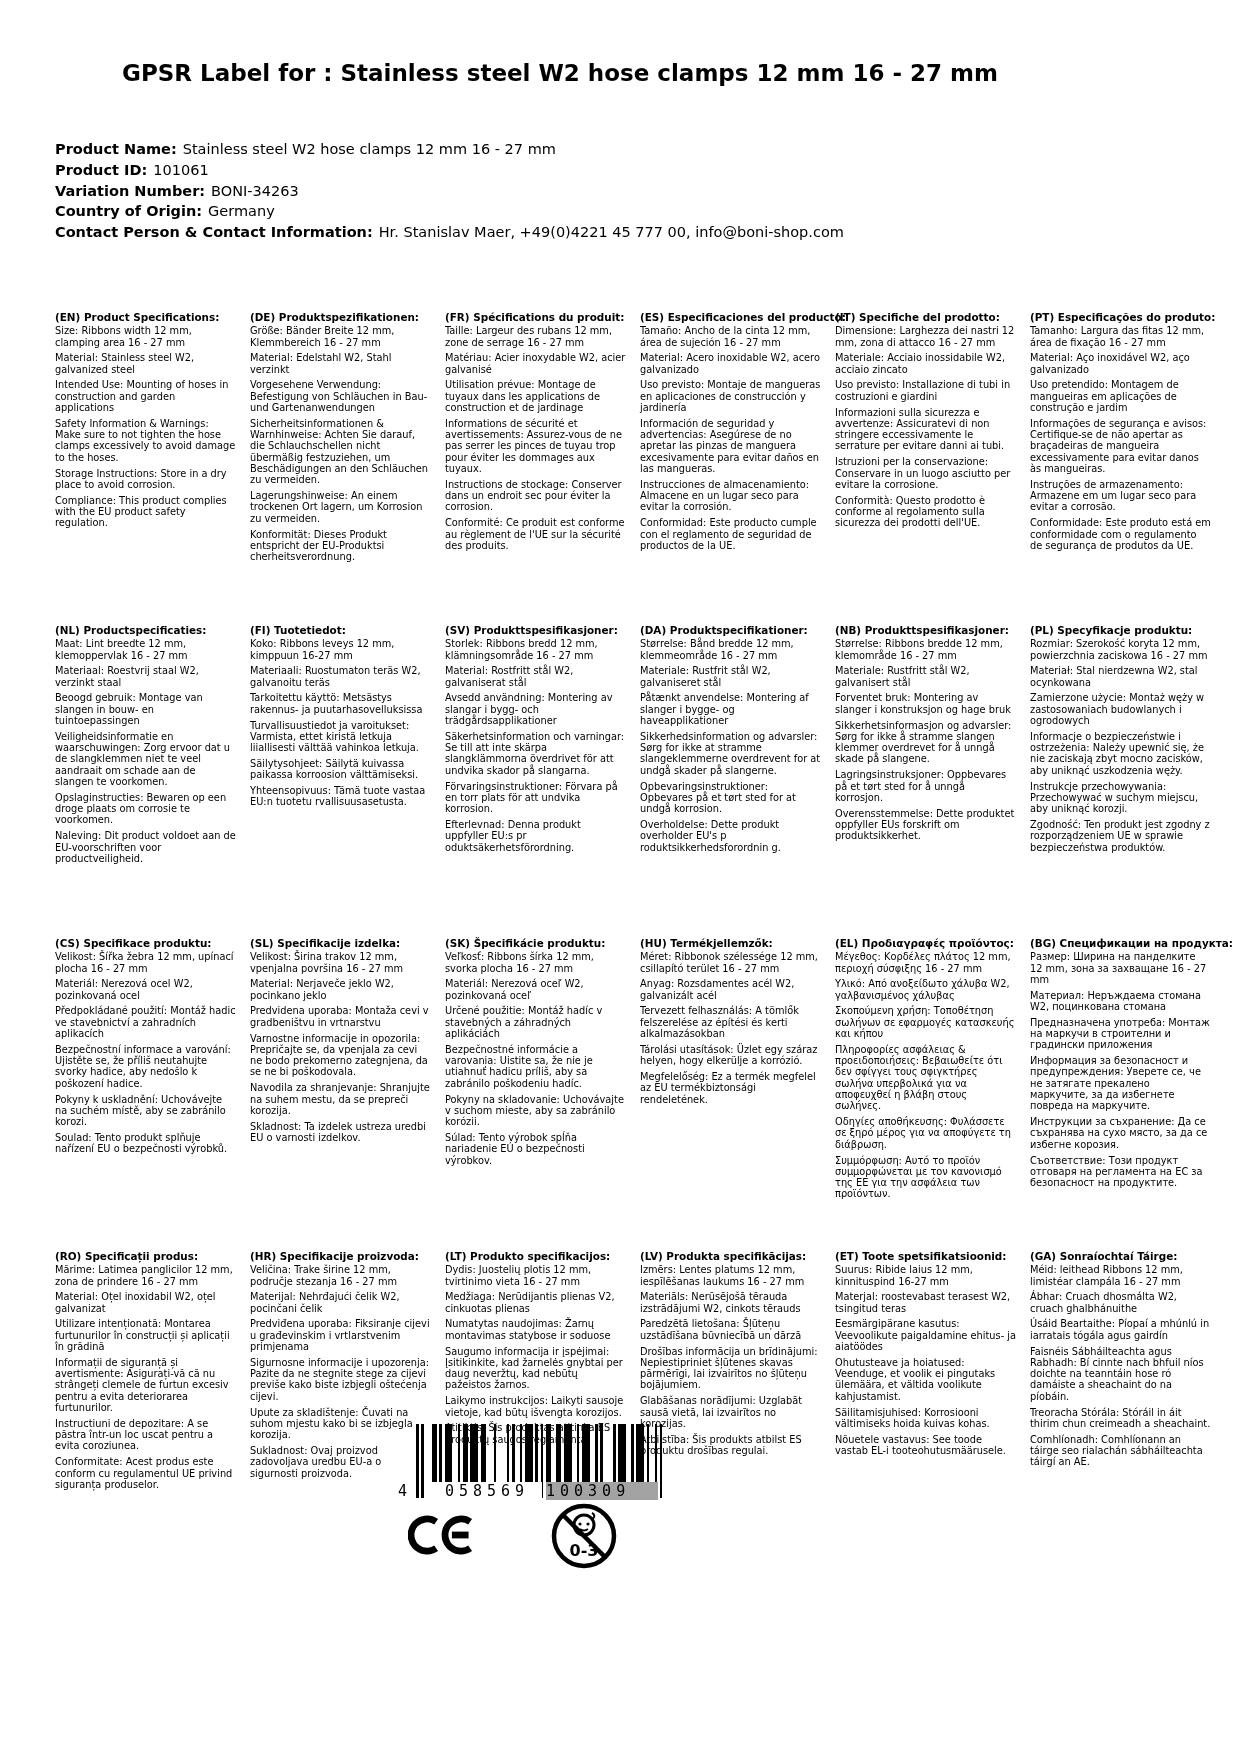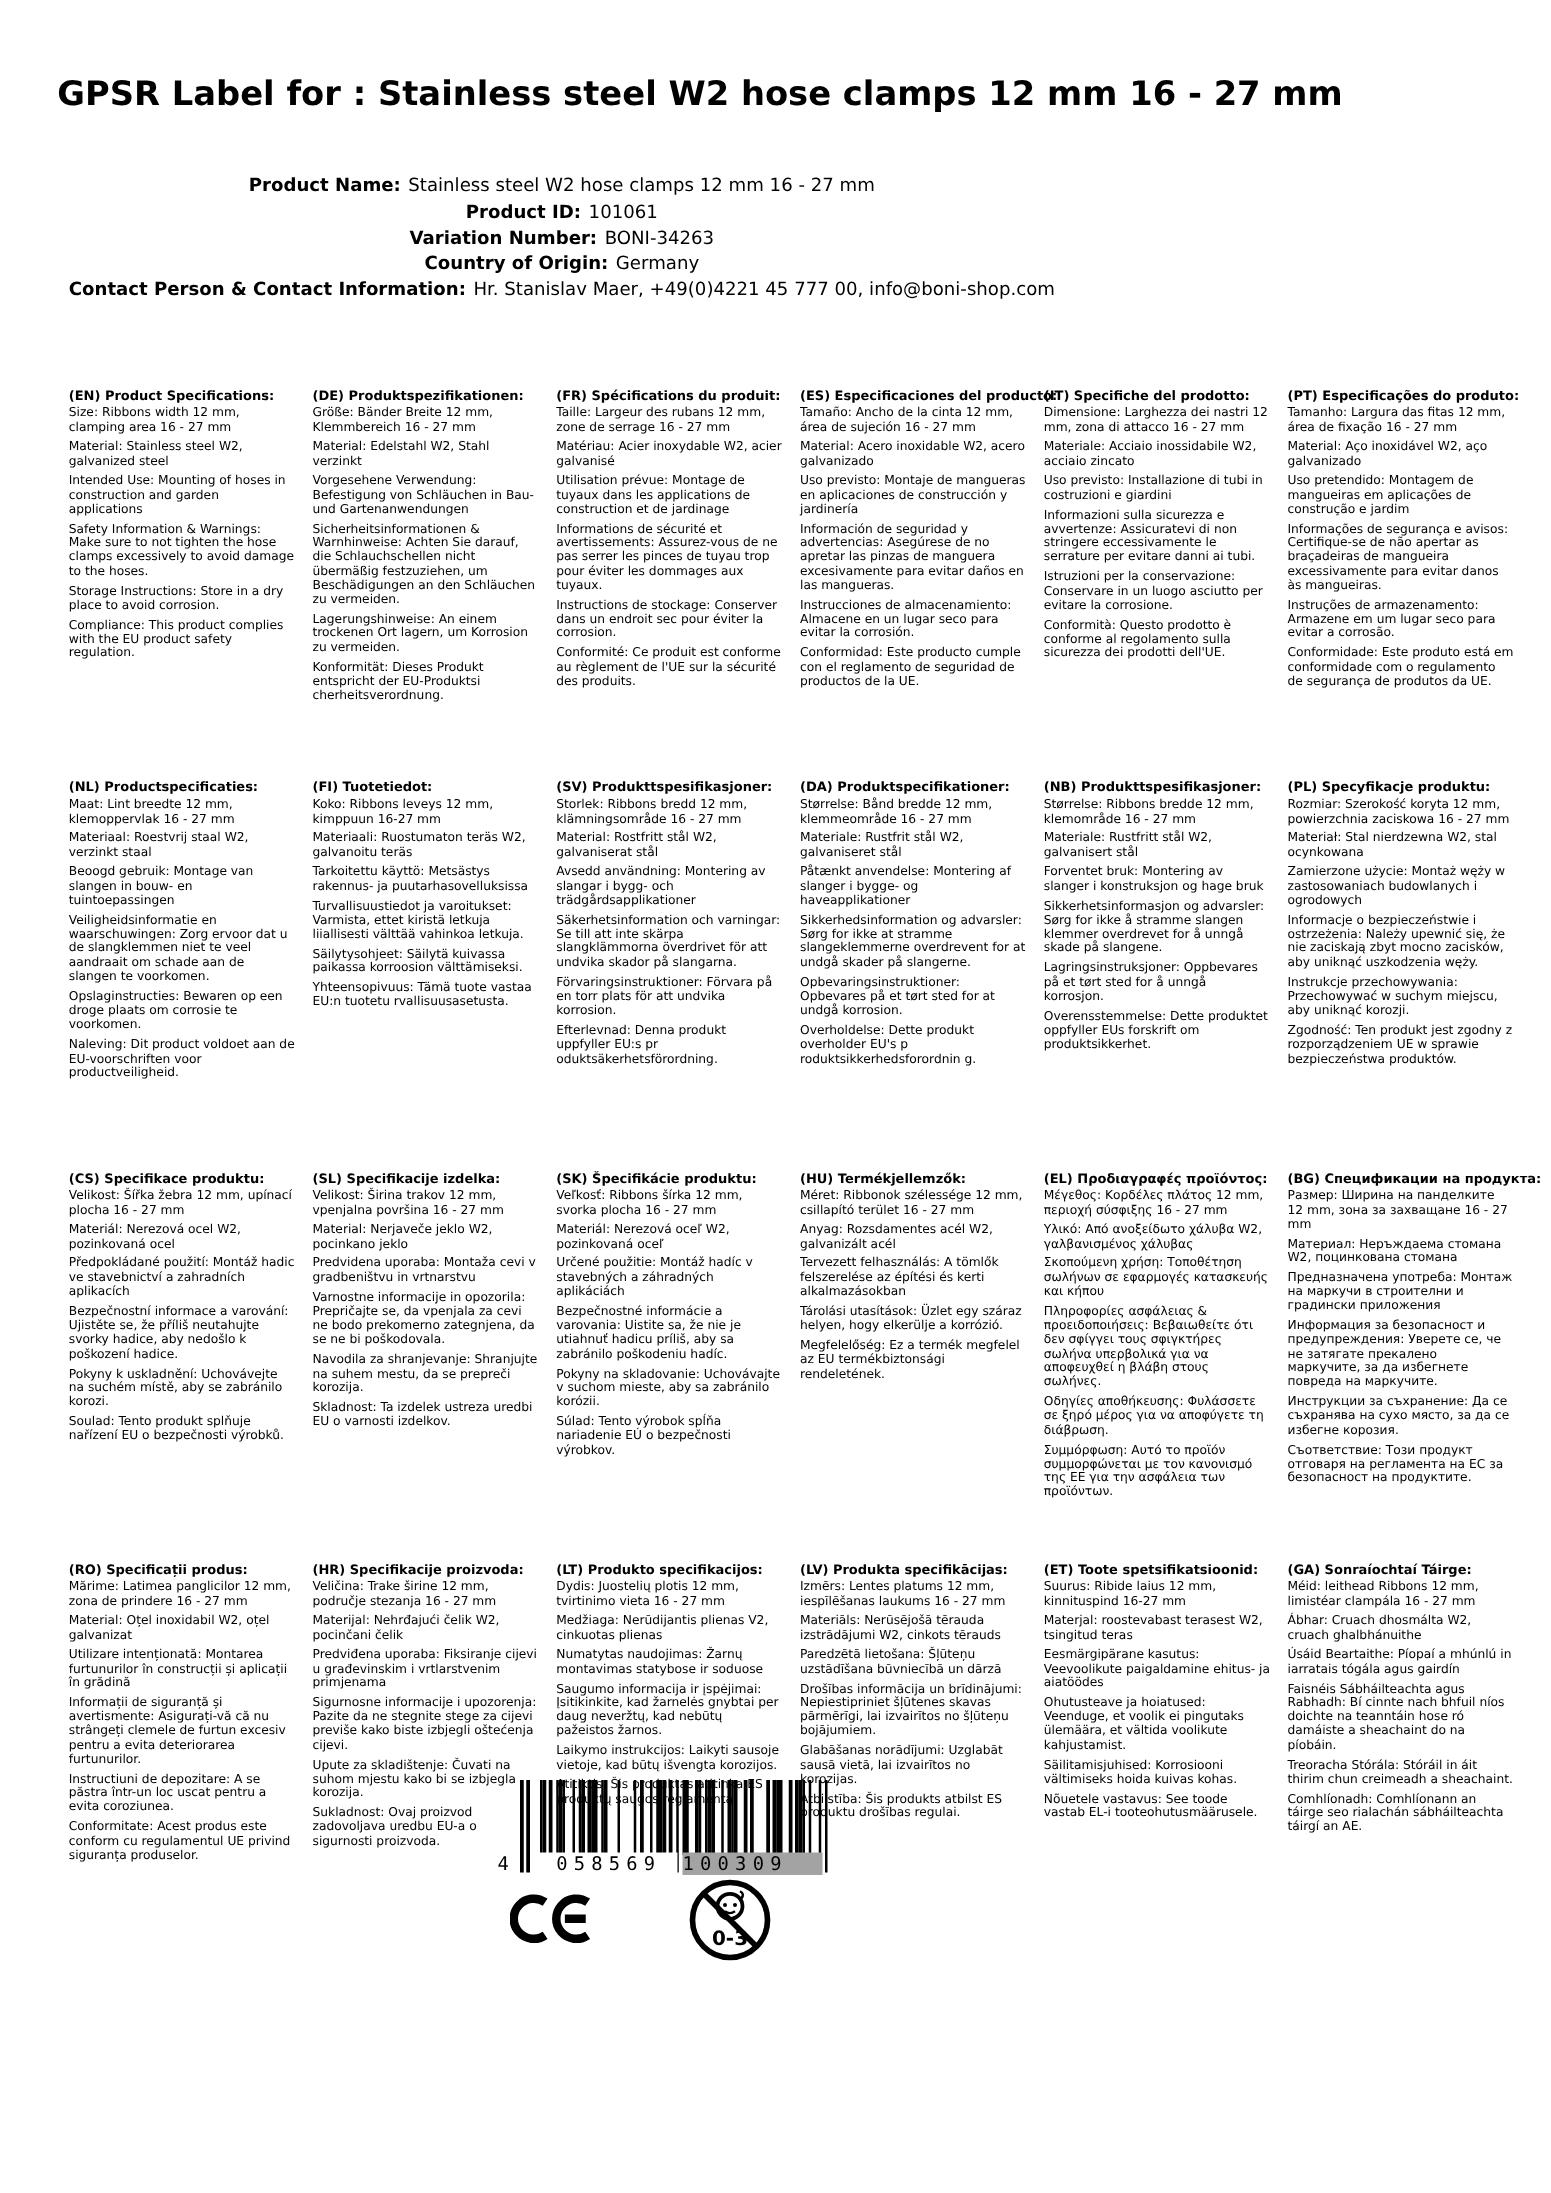--- a/index.html
+++ b/index.html
@@ -1,20 +1,20 @@
 <!DOCTYPE html>
 <html><head>
 <meta charset="utf-8">
 <style>
   html,body{margin:0;padding:0;background:#e8e8e8;}
   .page{position:relative;width:1241px;height:1754px;background:#ffffff;margin:0 auto;
         font-family:"DejaVu Sans",sans-serif;color:#000;overflow:hidden;}
   .doc-title{position:absolute;top:60px;left:0;width:1120px;text-align:center;
-             font-size:27px;font-weight:bold;letter-spacing:0;}
-  .product-info{position:absolute;left:55px;top:139px;font-size:14.5px;line-height:20.8px;text-align:center;}
+             font-size:23px;font-weight:bold;letter-spacing:0;}
+  .product-info{position:absolute;left:55px;top:139px;font-size:14.5px;line-height:20.8px;}
   .info-row .lbl{font-weight:bold;}
   .info-row .val{font-weight:normal;margin-left:6px;}
   .lang-grid{position:absolute;left:55px;top:312px;display:grid;
              grid-template-columns:repeat(6,181px);grid-auto-rows:313px;column-gap:14px;}
   .block{width:181px;font-size:9.8px;line-height:11.3px;}
   .block-heading{font-size:10.4px;font-weight:bold;white-space:nowrap;margin:0 0 2px 0;}
   .block-para{margin:0 0 4.5px 0;overflow-wrap:break-word;}
   
   .barcode{position:absolute;left:398px;top:1424px;width:270px;height:82px;}
   .barcode-bars{position:absolute;left:18px;top:0;display:flex;align-items:flex-start;}

